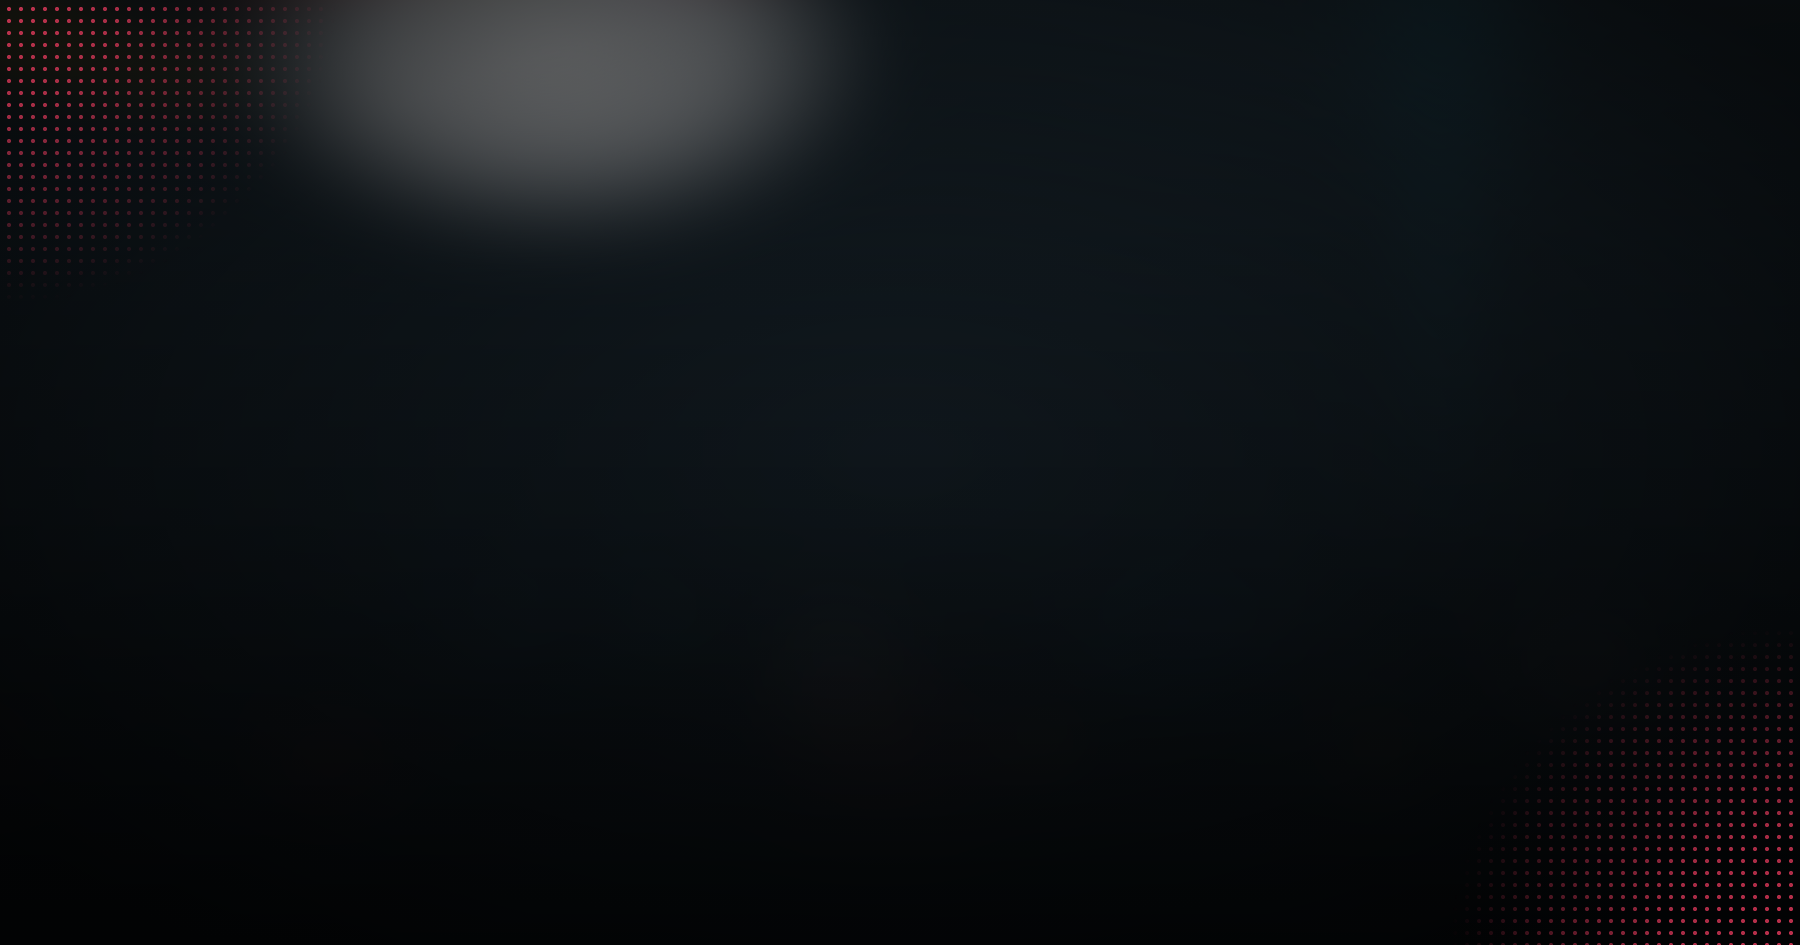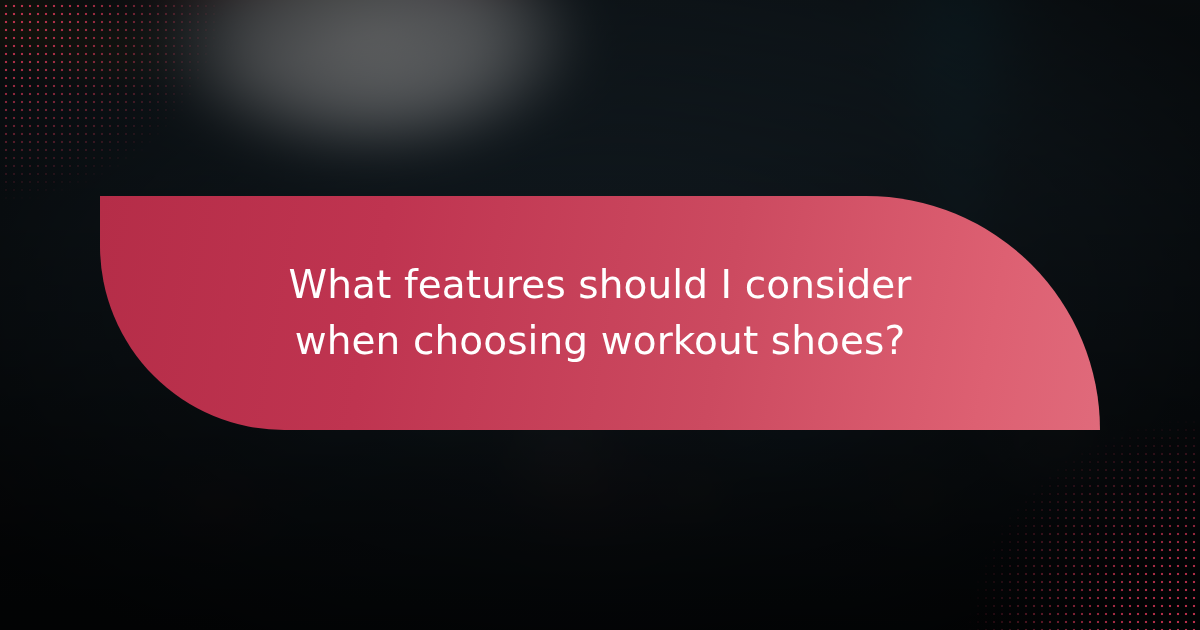--- a/index.html
+++ b/index.html
@@ -133,17 +133,14 @@
 <div id="canvas">
 
   <div class="bg-layer">
     <div class="bg-base"></div>
     <div class="bg-vignette"></div>
   </div>
 
   <div class="dots dots-tl"></div>
   <div class="dots dots-br"></div>
 
-  <div class="banner">
-    <div class="banner-title">What features should I consider when choosing workout shoes?</div>
-  </div>
 
 </div>
 
 </body></html>

